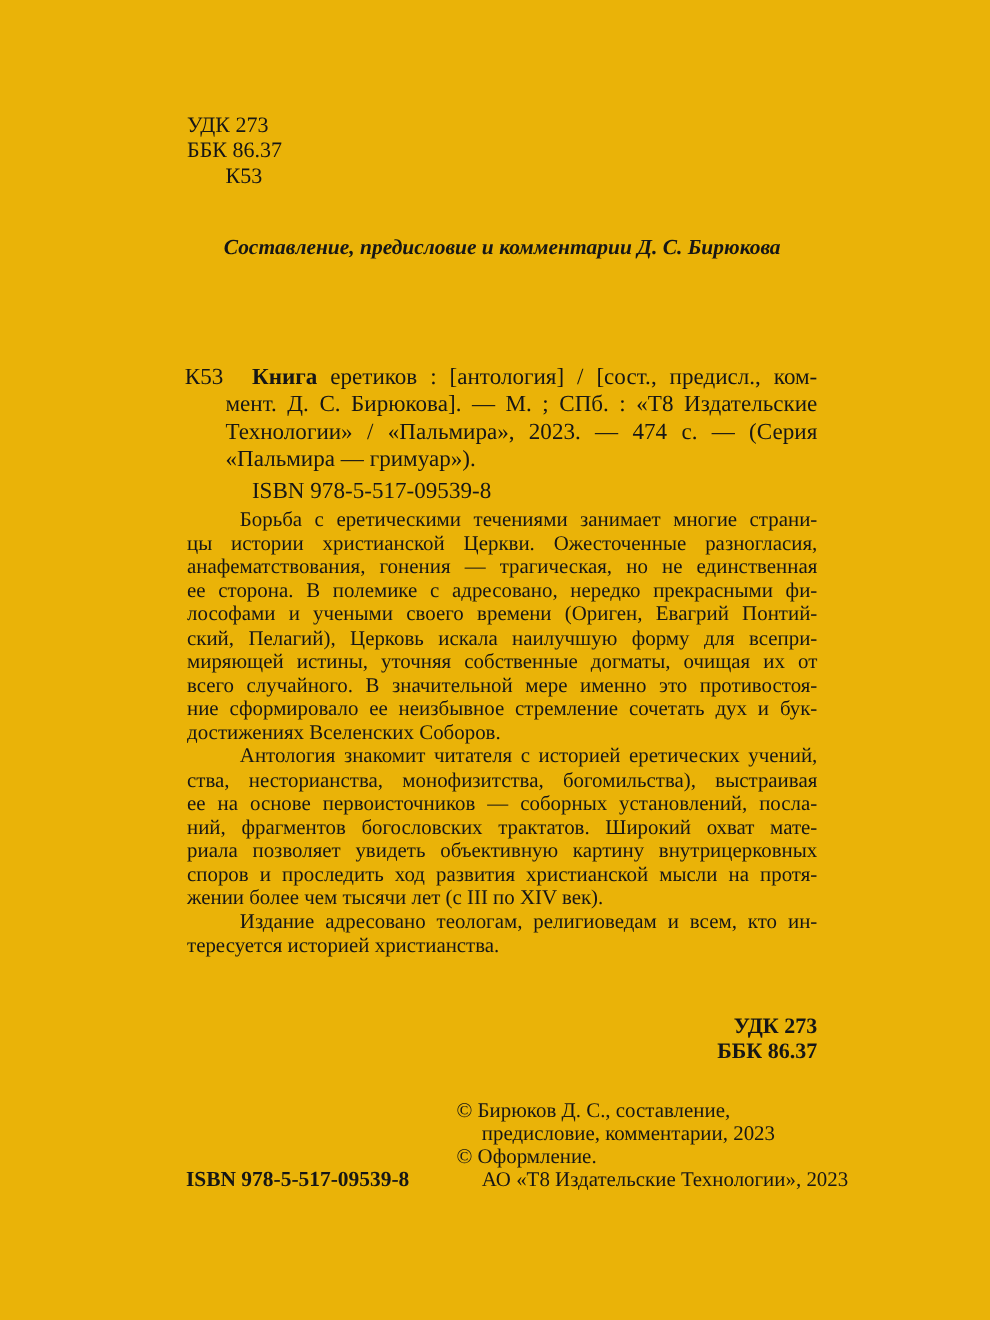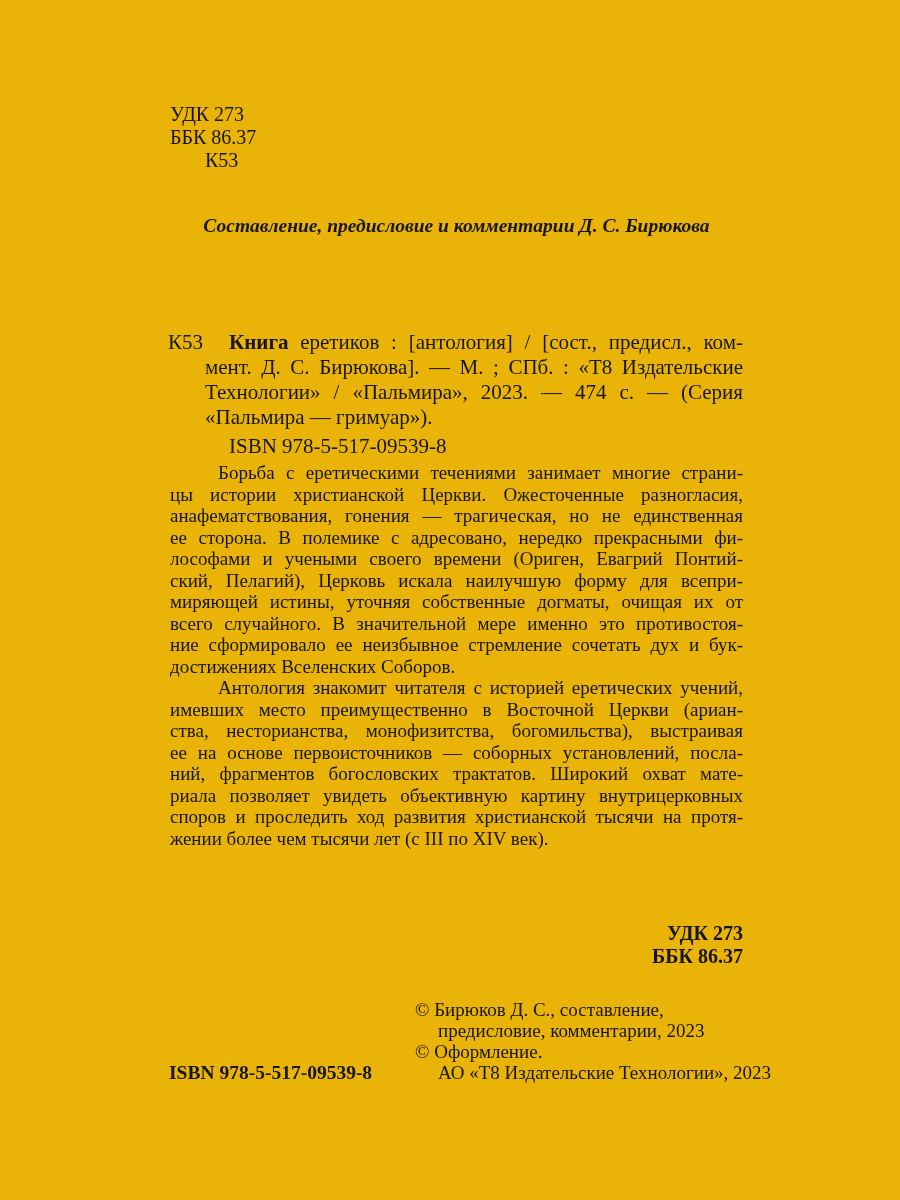--- a/index.html
+++ b/index.html
@@ -120,27 +120,30 @@
         <div class="jline">ее сторона. В полемике с адресовано, нередко прекрасными фи-</div>
         <div class="jline">лософами и учеными своего времени (Ориген, Евагрий Понтий-</div>
         <div class="jline">ский, Пелагий), Церковь искала наилучшую форму для всепри-</div>
         <div class="jline">миряющей истины, уточняя собственные догматы, очищая их от</div>
         <div class="jline">всего случайного. В значительной мере именно это противостоя-</div>
         <div class="jline">ние сформировало ее неизбывное стремление сочетать дух и бук-</div>
         <div class="jline left">достижениях Вселенских Соборов.</div>
       </div>
       <div>
         <div class="jline indent">Антология знакомит читателя с историей еретических учений,</div>
-        <div class="jline">имевших место преимущественно в Восточной Церкви (ариан-</div>
         <div class="jline">ства, несторианства, монофизитства, богомильства), выстраивая</div>
         <div class="jline">ее на основе первоисточников — соборных установлений, посла-</div>
         <div class="jline">ний, фрагментов богословских трактатов. Широкий охват мате-</div>
         <div class="jline">риала позволяет увидеть объективную картину внутрицерковных</div>
-        <div class="jline">споров и проследить ход развития христианской тысячи на протя-</div>
+        <div class="jline">споров и проследить ход развития христианской мысли на протя-</div>
         <div class="jline left">жении более чем тысячи лет (с III по XIV век).</div>
+      </div>
+      <div>
+        <div class="jline indent">Издание адресовано теологам, религиоведам и всем, кто ин-</div>
+        <div class="jline left">тересуется историей христианства.</div>
       </div>
     </div>
 
   <div class="codes-right">
     <div>УДК 273</div>
     <div>ББК 86.37</div>
   </div>
 
   <div class="footer-isbn">ISBN 978-5-517-09539-8</div>
 

